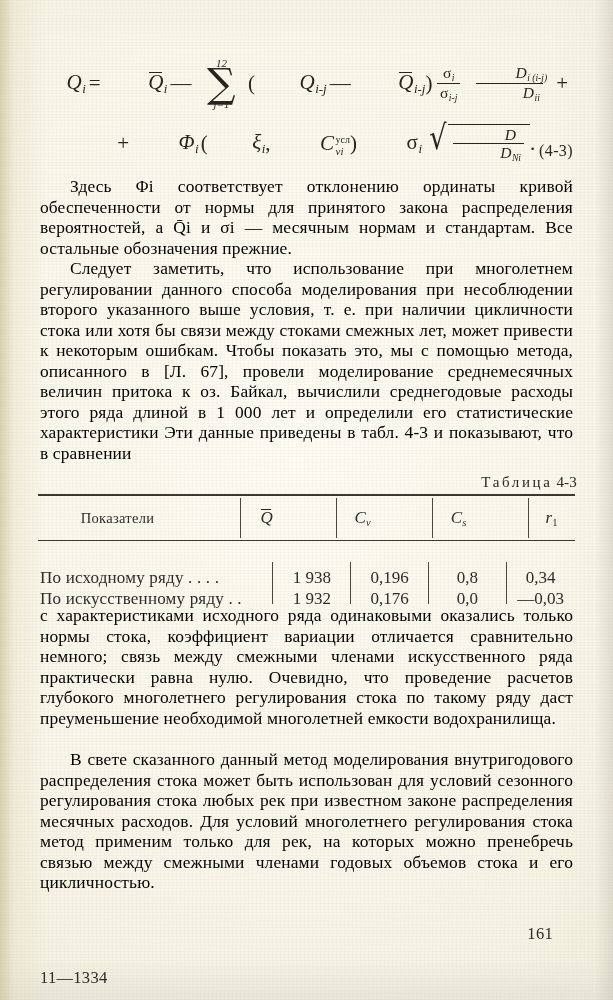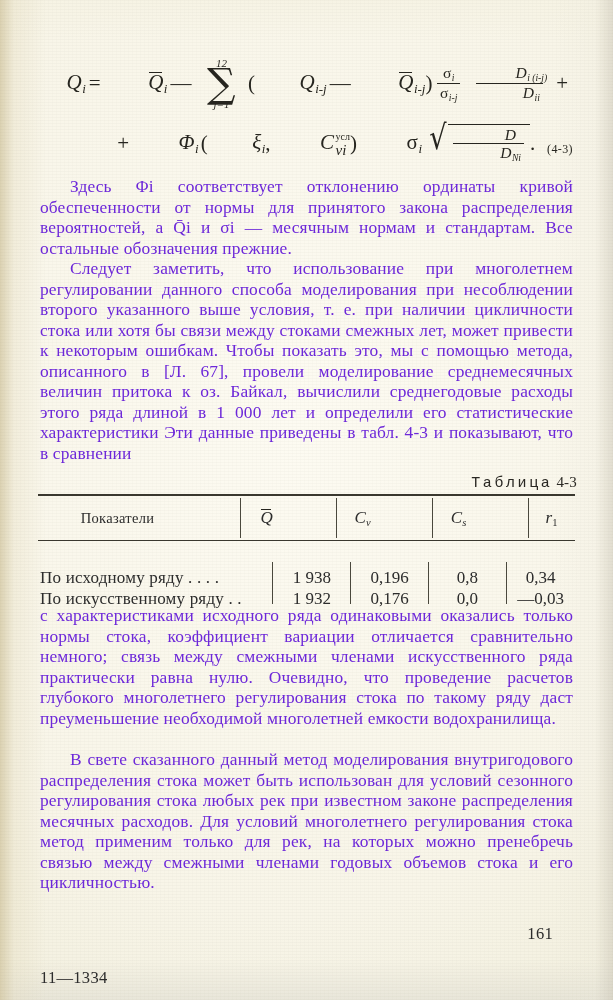--- a/index.html
+++ b/index.html
@@ -142,48 +142,48 @@
   .radical .body {
     border-top: 1.2px solid #26251f;
     padding: 1px 4px 0 3px;
     display: flex;
     align-items: center;
   }
   .eqnum {
     position: absolute;
     right: 0px;
     top: 84px;
-    font-size: 12px;
+    font-size: 16px;
     letter-spacing: 0.4px;
   }
 
   
   .para {
     position: absolute;
     left: 40px;
     width: 533px;
     font-size: 17.4px;
     line-height: 20.5px;
     text-align: justify;
     text-align-last: left;
     letter-spacing: 0.15px;
-    color: #6d28d9;
+    color: #000000;
   }
   .para.indent { text-indent: 30px; }
 
   
   .table-caption {
     position: absolute;
     right: 36px;
     top: 474px;
     font-size: 15px;
     letter-spacing: 0.2px;
     color: #2a2823;
   }
-  .table-caption .sp { letter-spacing: 2.6px; font-family: Liberation Mono, monospace; }
+  .table-caption .sp { letter-spacing: 2.6px; }
   .tbl {
     position: absolute;
     left: 38px;
     top: 494px;
     width: 537px;
   }
   .rule {
     width: 100%;
     border-top: 2px solid #3a382f;
     height: 0;
@@ -314,21 +314,21 @@
       </div>
 
       <div class="formula-line formula-line-2">
         <span style="padding-right:5px">+</span>
         <span class="it"><span>Φ</span><span class="sub">i</span></span>
         <span style="padding-left:2px">(</span>
         <span class="it"><span>ξ</span><span class="sub">i</span></span>
         <span style="padding-right:5px">,</span>
         <span class="it"><span>C</span><span style="display:inline-flex;flex-direction:column;align-items:flex-start;vertical-align:middle;line-height:1;margin-left:1px">
               <span class="sup" style="vertical-align:0;font-size:10px;margin-bottom:1px">усл</span>
-              <span class="sub" style="vertical-align:0;font-size:15px">vi</span>
+              <span class="sub" style="vertical-align:0;font-size:11px">vi</span>
             </span></span>
         <span>)</span>
         <span class="it" style="padding-left:5px"><span class="sigma">σ</span><span class="sub">i</span></span>
 
         <span class="radical">
           <span class="sign">√</span>
           <span class="body">
             <span class="frac" style="margin:0 2px">
               <span class="num"><span class="it">D</span></span>
               <span class="den"><span class="it">D</span><span class="sub">Ni</span></span>

